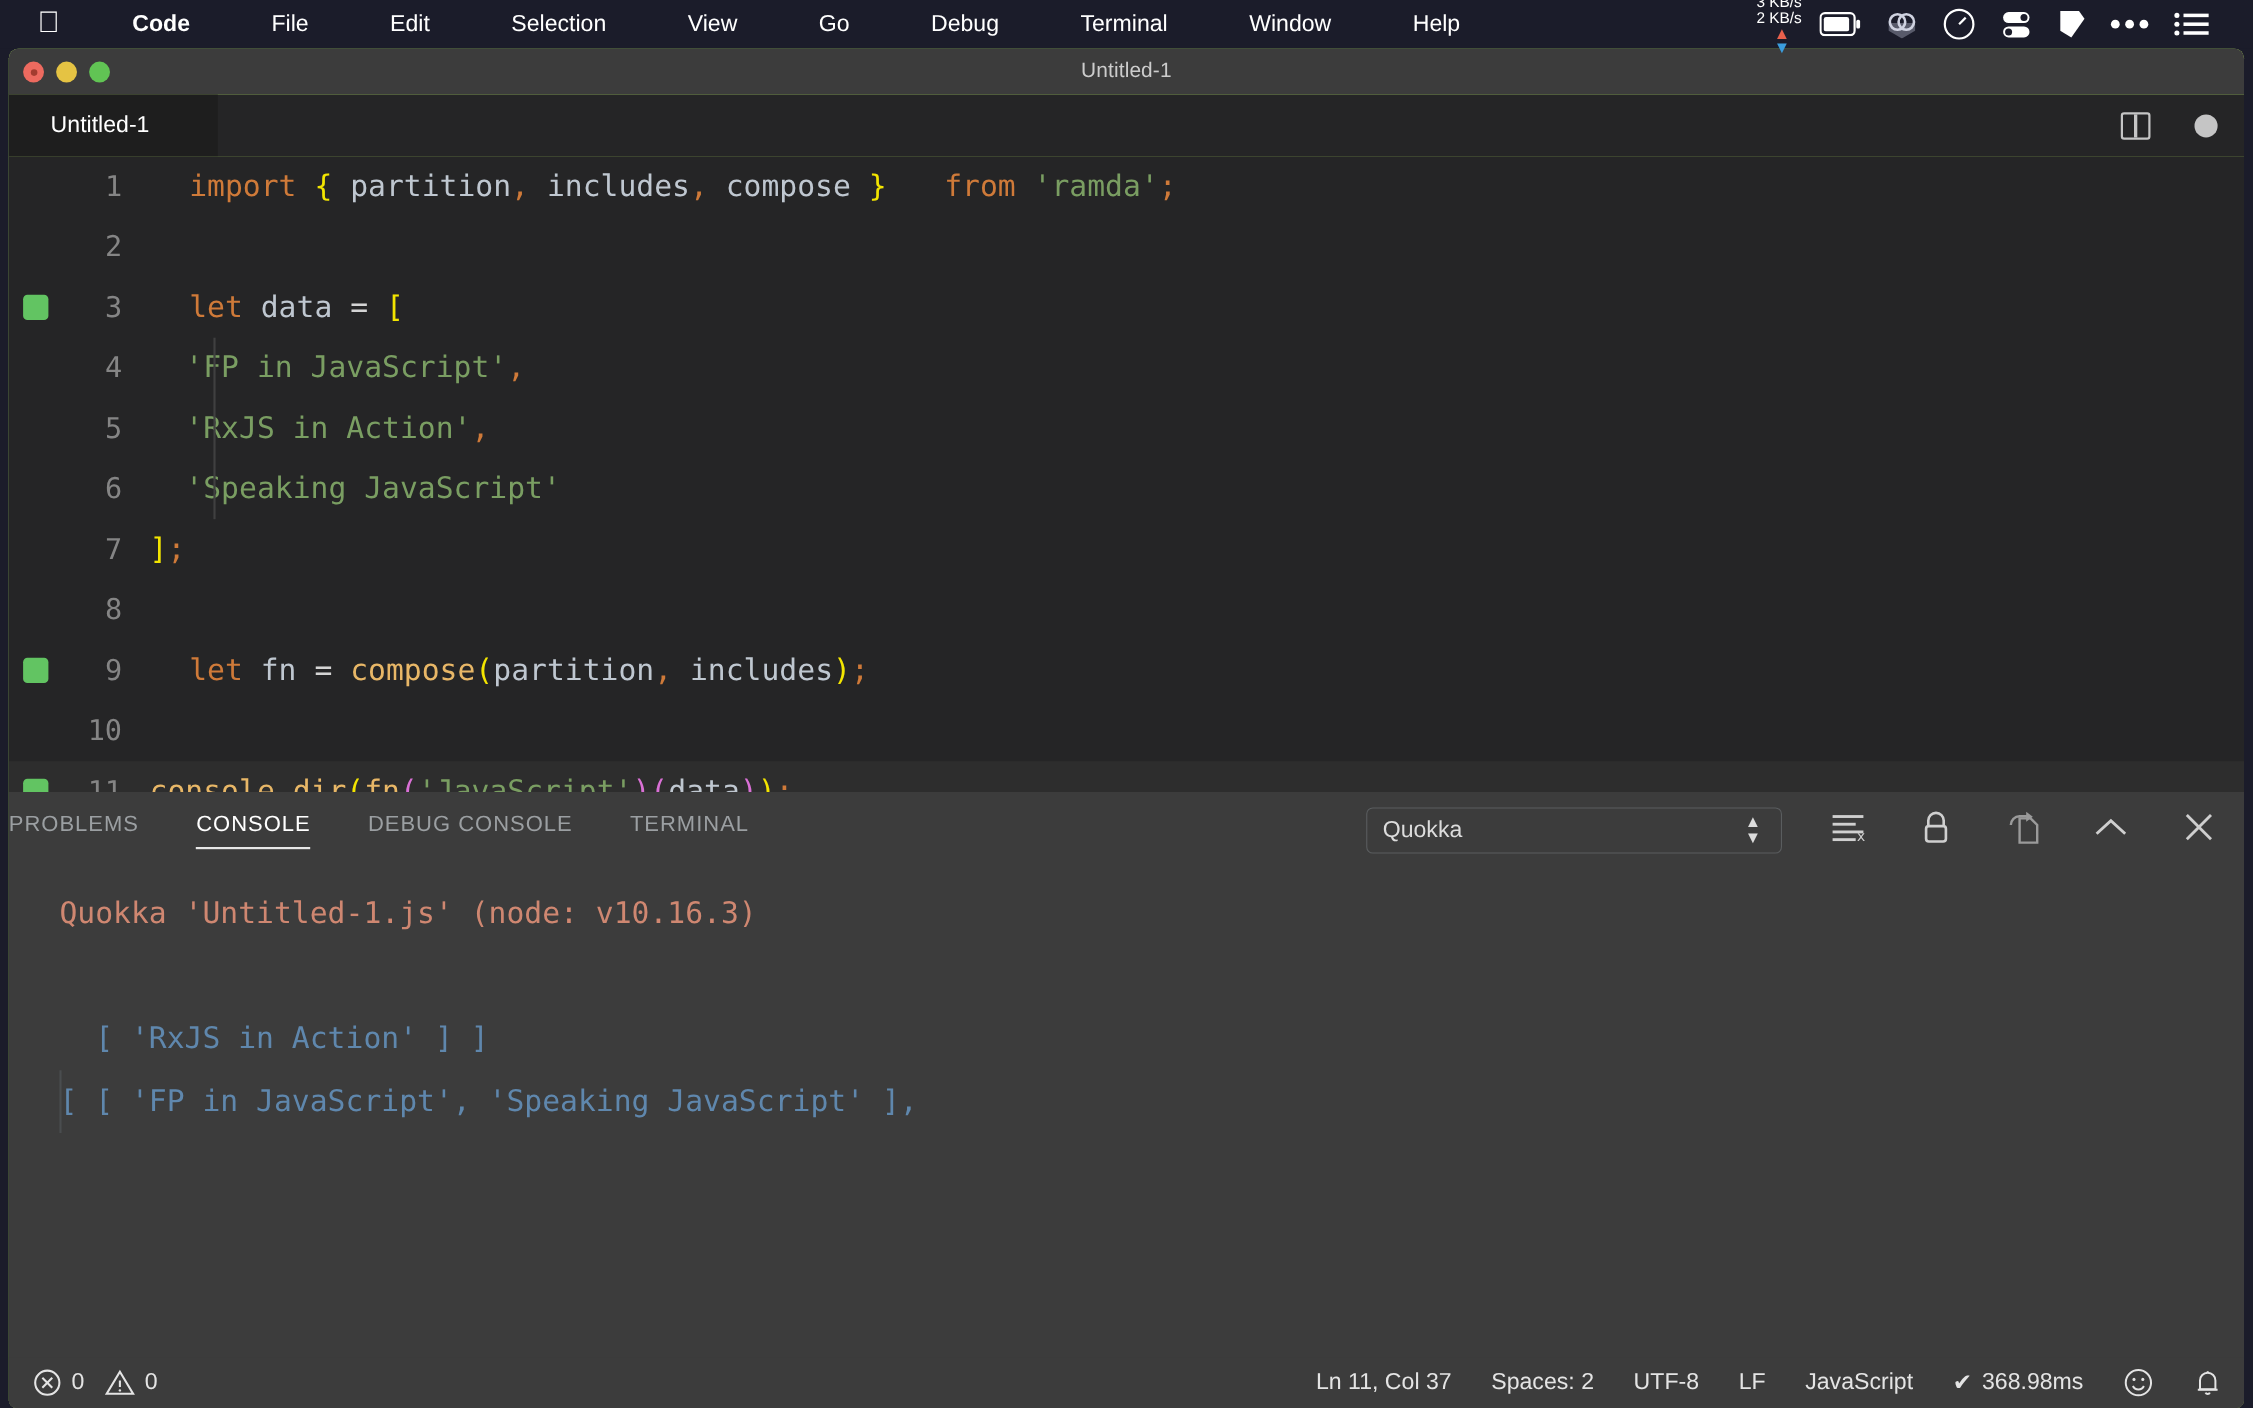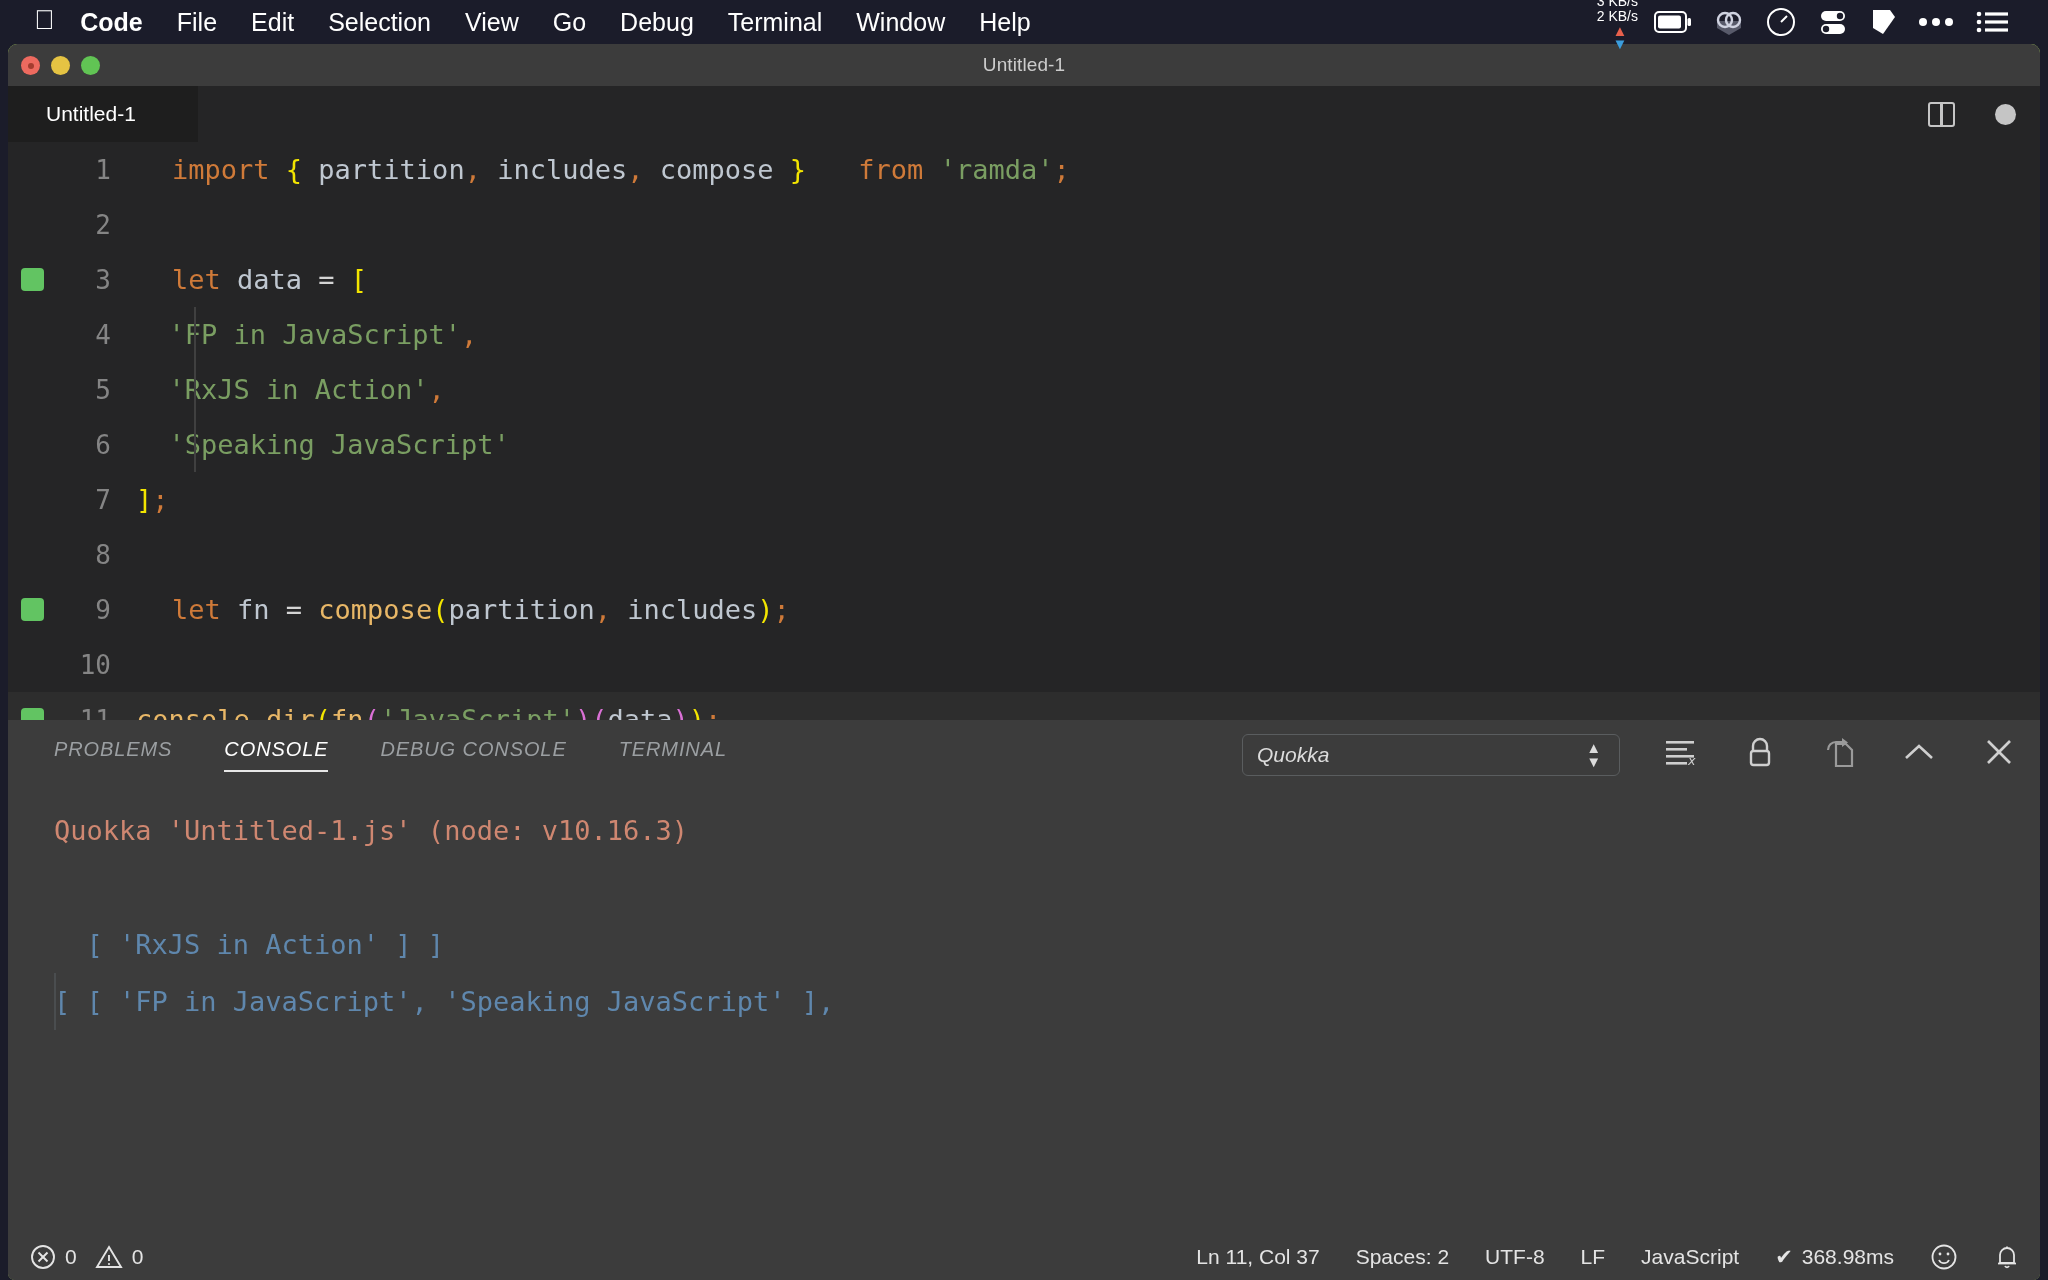--- a/index.html
+++ b/index.html
@@ -16,22 +16,23 @@
     background: #1b1c2a;
     display: flex; align-items: center;
     color: #ffffff;
     z-index: 40;
   }
   #menubar .apple-logo {
     margin-left: 34px; margin-right: 26px;
     font-size: 27px; line-height: 1; position: relative; top: -2px;
   }
   #menubar .mi {
-    font-size: 25px; margin-right: 34px; white-space: nowrap;
+    font-size: 21px; margin-right: 34px; white-space: nowrap;
     color: #ffffff;
+    margin-left: 40px;
   }
   #menubar .mi.bold { font-weight: bold; }
   #menubar-right {
     position: absolute; right: 0; top: 0; height: 44px;
     display: flex; align-items: center; padding-right: 18px;
   }
   .net-speed {
     display: flex; align-items: center; margin-right: 16px; flex-direction: column;
   }
   .net-speed .rates {
@@ -119,21 +120,21 @@
   .t-fn   { color: #e8b767; }
   .t-br0  { color: #f3e500; }
   .t-br1  { color: #da70d6; }
   .t-punc { color: #cf7a39; }
   .t-op   { color: #d4d4d4; }
 
   
   #panel { background: #3c3c3c; height: 100%; }
   #panel-header {
     height: 68px; display: flex; align-items: center;
-    position: relative; padding-left: 46px; font-style: italic;
+    position: relative; 
   }
   .ptab {
     font-size: 20px; letter-spacing: .9px; color: #9b9fa2;
     margin-right: 52px; position: relative; padding-bottom: 9px;
     white-space: nowrap;
   }
   .ptab.active { color: #ffffff; }
   .ptab.active::after {
     content: ""; position: absolute; left: 0; right: 0; bottom: -2px;
     height: 2px; background: #e7e7e7;

